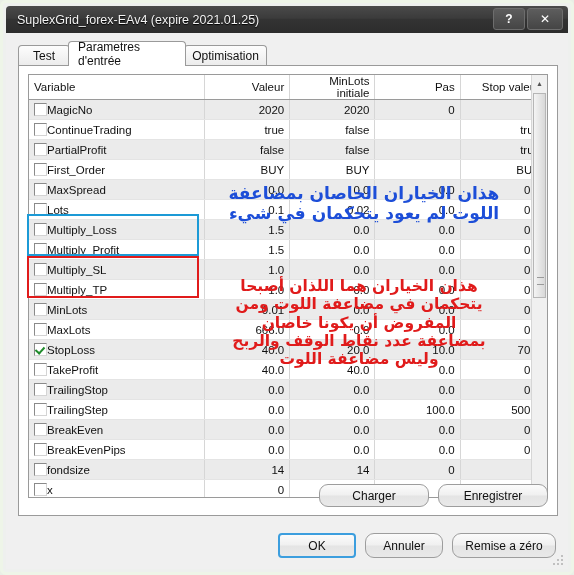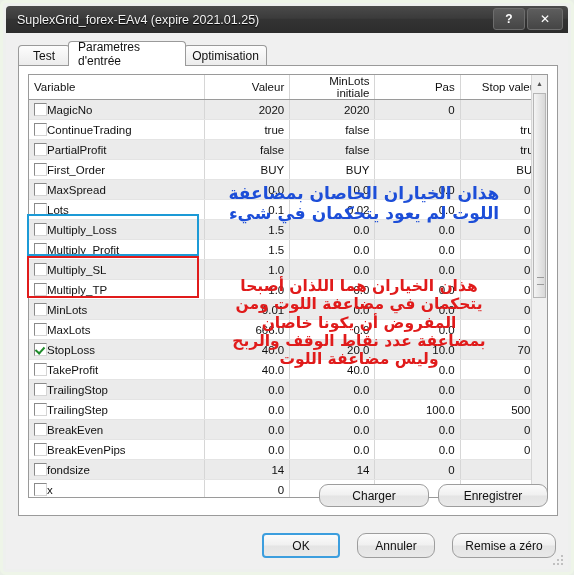--- a/index.html
+++ b/index.html
@@ -120,21 +120,21 @@
   .btn{
     background:linear-gradient(to bottom,#fbfbfb 0%,#f0f0f0 48%,#e4e4e4 52%,#e9e9e9 100%);
     border:1px solid #9d9d9d;border-radius:9px;
     font-size:12px;color:#111;
     display:flex;align-items:center;justify-content:center;
     box-sizing:border-box;
   }
   .btn.default{border:2px solid #3c9ede;border-radius:4px;}
   .panel-btns{position:absolute;right:9px;bottom:8px;display:flex;gap:9px;}
   .panel-btns .btn{width:110px;height:23px;}
-  .dlg-btns{position:absolute;right:12px;bottom:11px;display:flex;gap:17px;}
+  .dlg-btns{position:absolute;right:12px;bottom:11px;display:flex;gap:9px;}
   .dlg-btns .btn{height:25px;}
   .btn-ok{width:78px;}
   .btn-cancel{width:78px;}
   .btn-reset{width:104px;}
   .resize-grip{
     position:absolute;right:5px;bottom:4px;width:12px;height:12px;opacity:.55;
   }
   .resize-grip i{position:absolute;width:2px;height:2px;background:#9a9a9a;display:block;}
   
   .annot{

